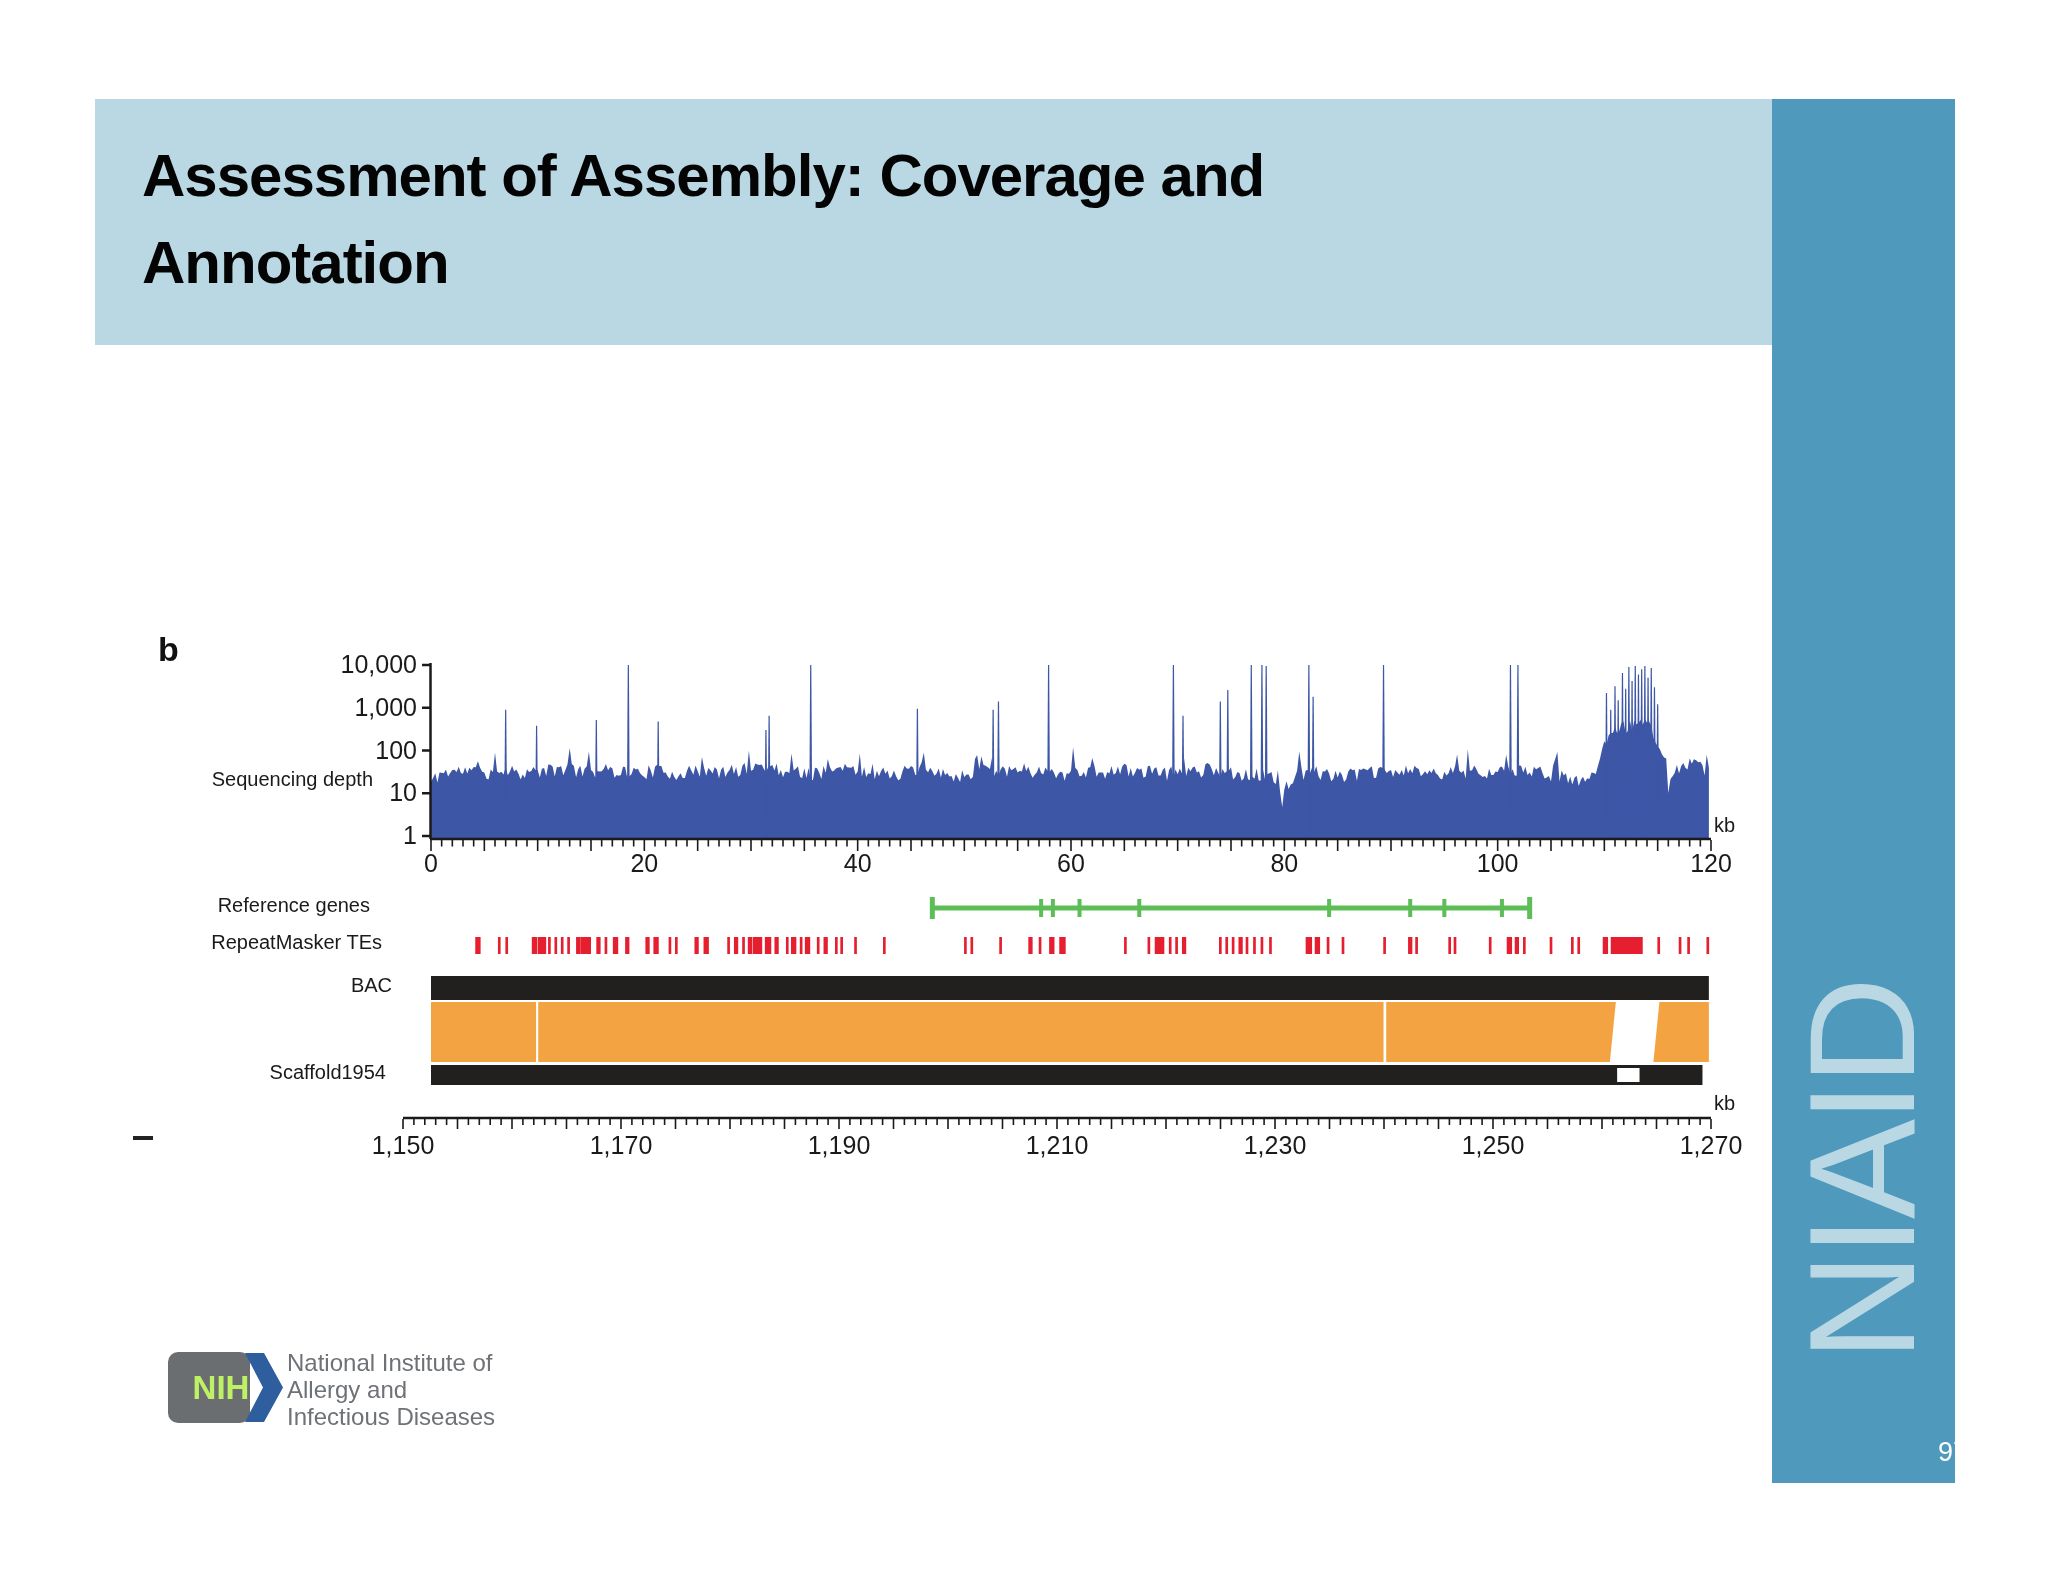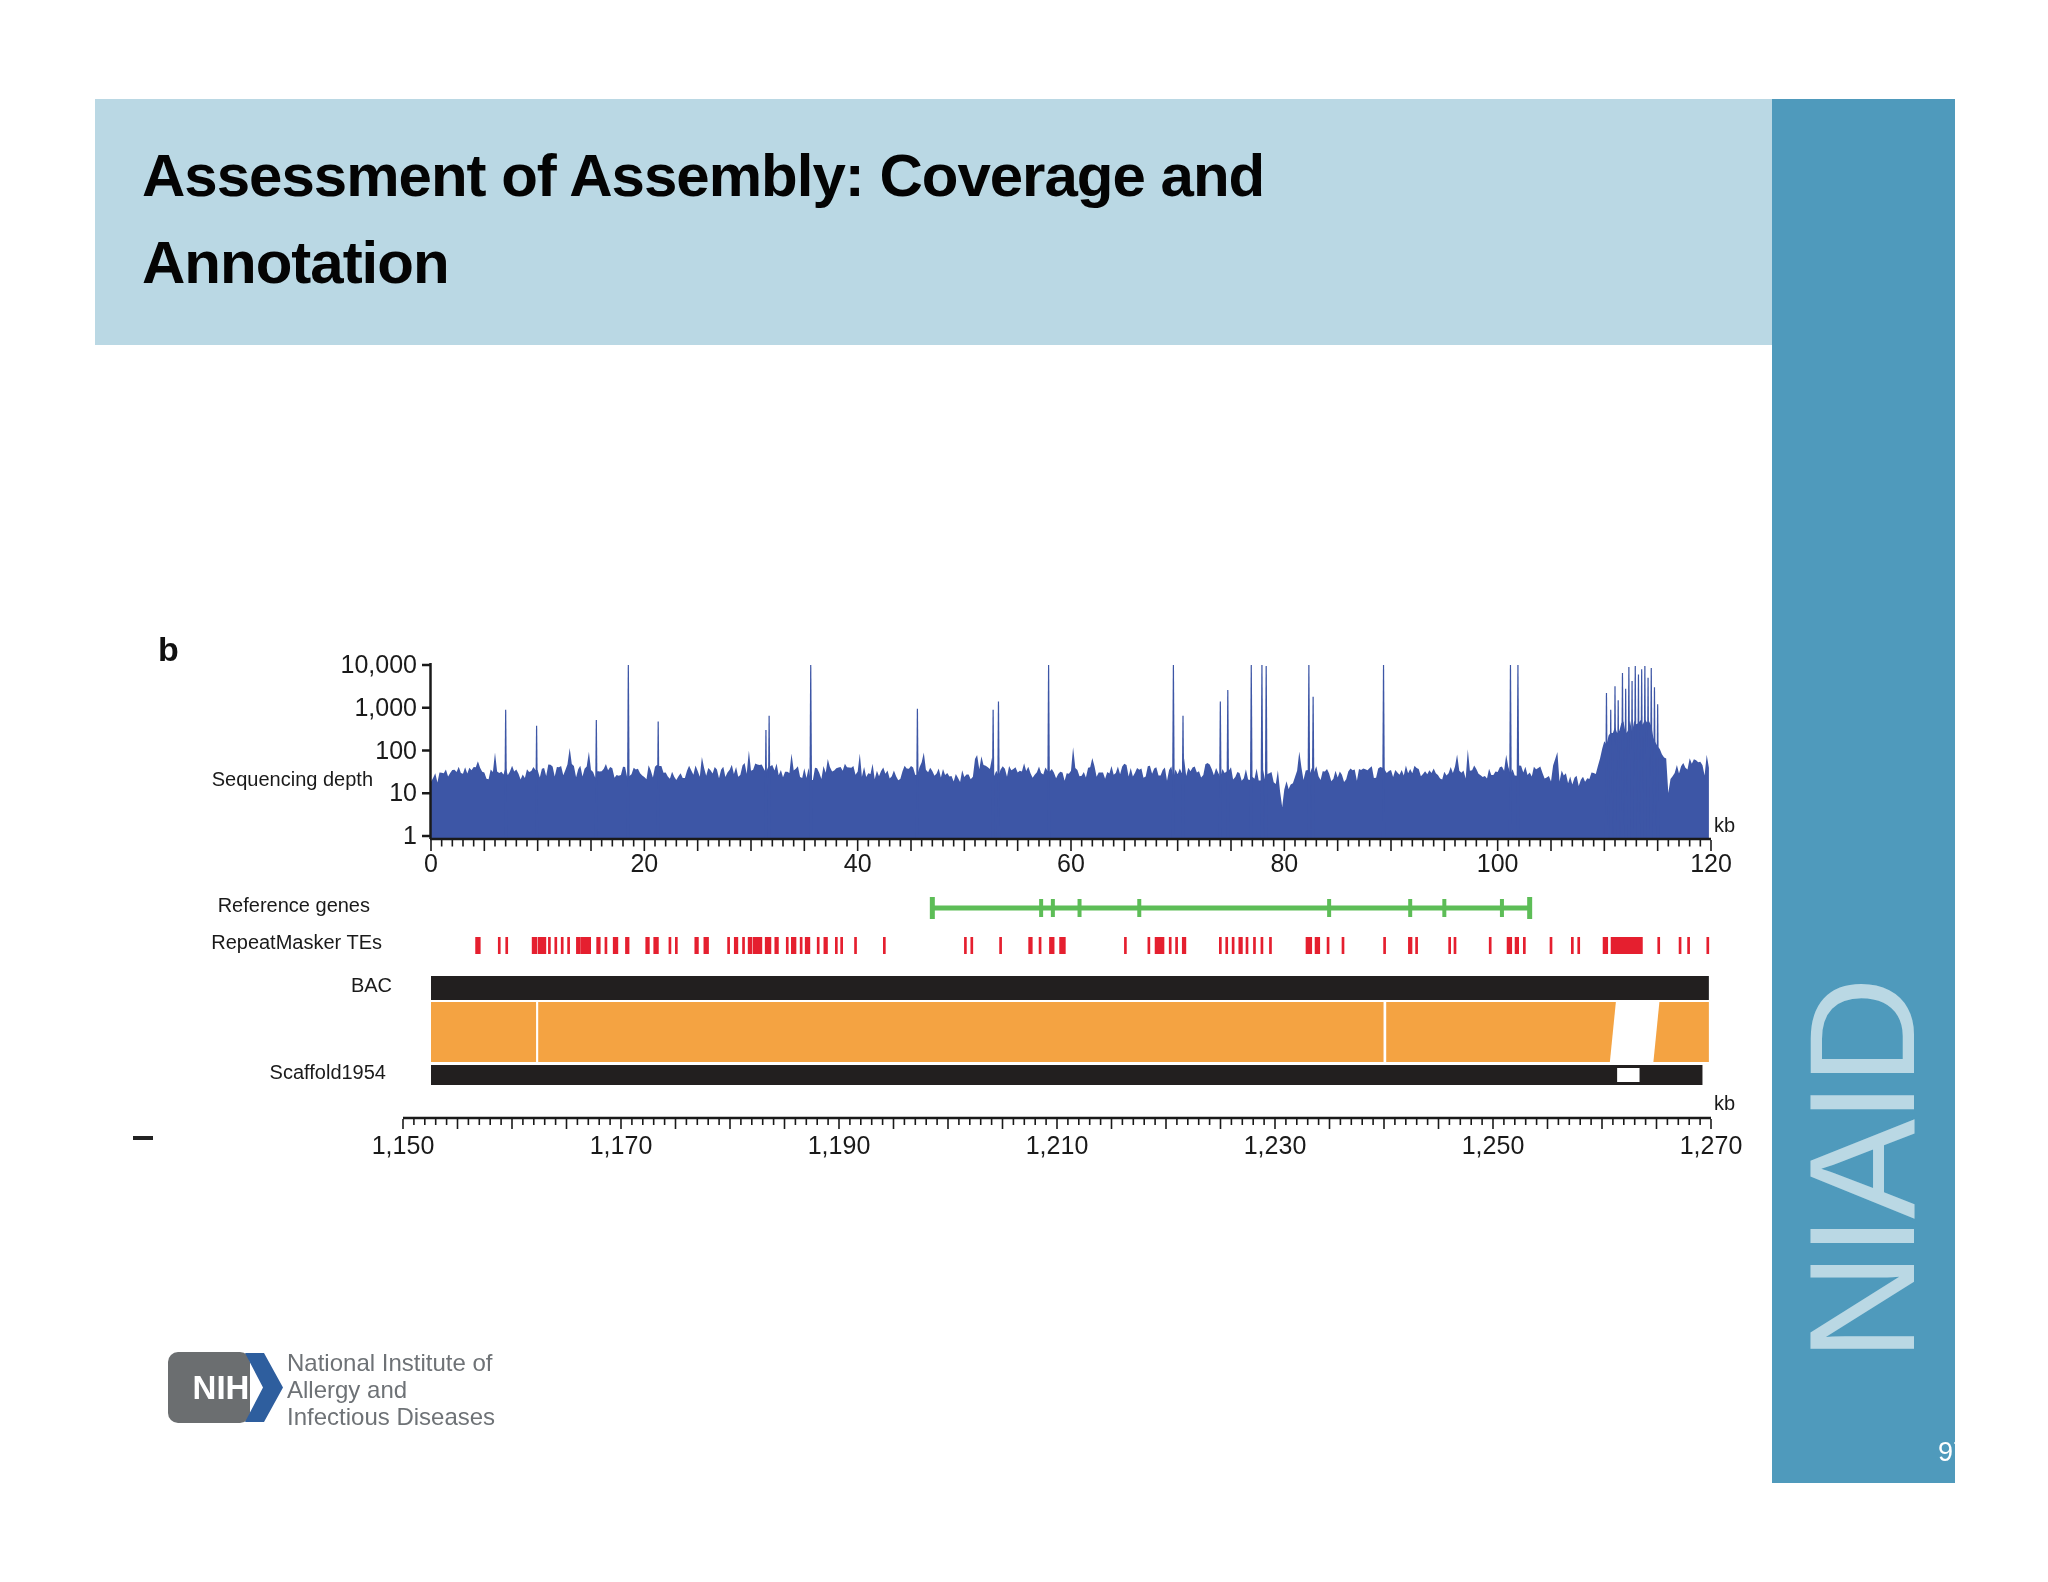--- a/index.html
+++ b/index.html
@@ -21,21 +21,21 @@
   #lab-refgenes{left:44px;top:894px;width:326px;}
   #lab-tes{left:56px;top:931px;width:326px;}
   #lab-bac{left:66px;top:974px;width:326px;}
   #lab-scaffold{left:60px;top:1061px;width:326px;}
   #kb-top{left:1714px;top:814px;}
   #kb-bottom{left:1714px;top:1092px;}
   #stray-tick{left:133px;top:1136px;width:20px;height:4px;background:#222;}
   
   #nih-box{left:168px;top:1352px;width:82px;height:71px;background:#6b6e70;border-radius:10px;
            display:flex;align-items:center;justify-content:center;}
-  #nih-box span{color:#ffffff;font-weight:bold;font-size:33px;letter-spacing:0px;margin-left:24px;}
+  #nih-box span{color:#bef264;font-weight:bold;font-size:33px;letter-spacing:0px;margin-left:24px;}
   #nih-chevron{left:243px;top:1352px;}
   #nih-text{left:287px;top:1349px;font-size:24px;line-height:27px;color:#6e7276;}
   svg text{font-family:"Liberation Sans", sans-serif;}
 </style>
 </head>
 <body>
 
 <div id="slide">
 
   <div id="title-band" class="abs"></div>

